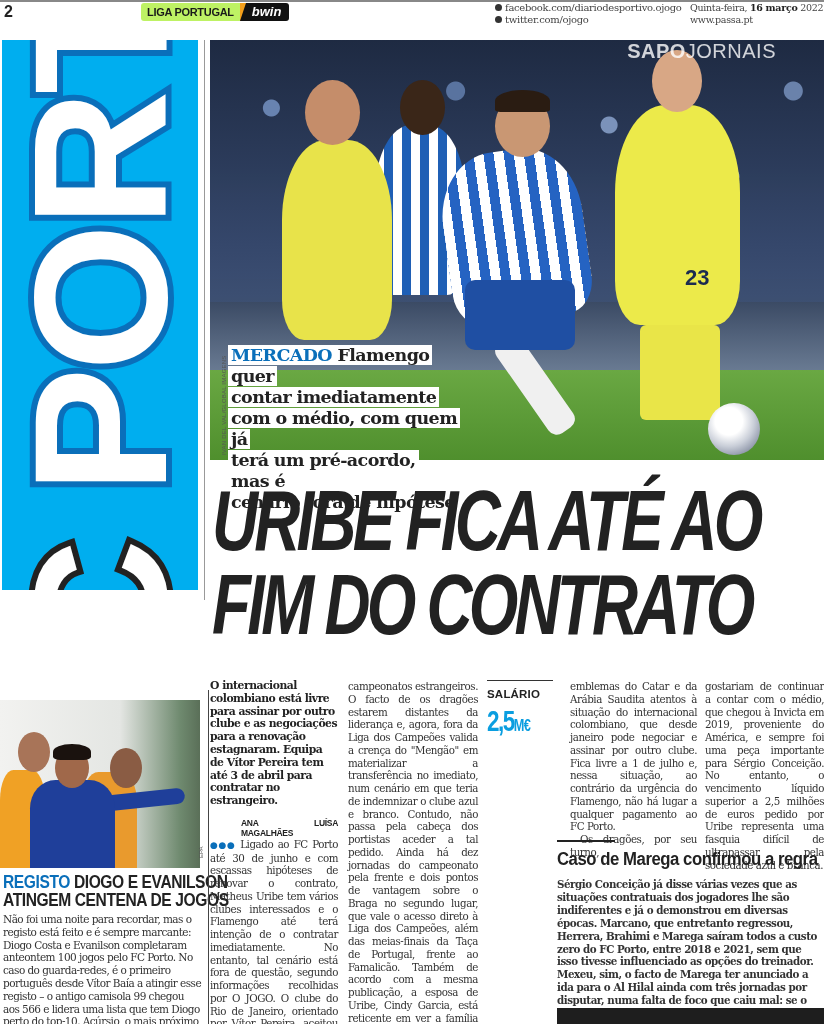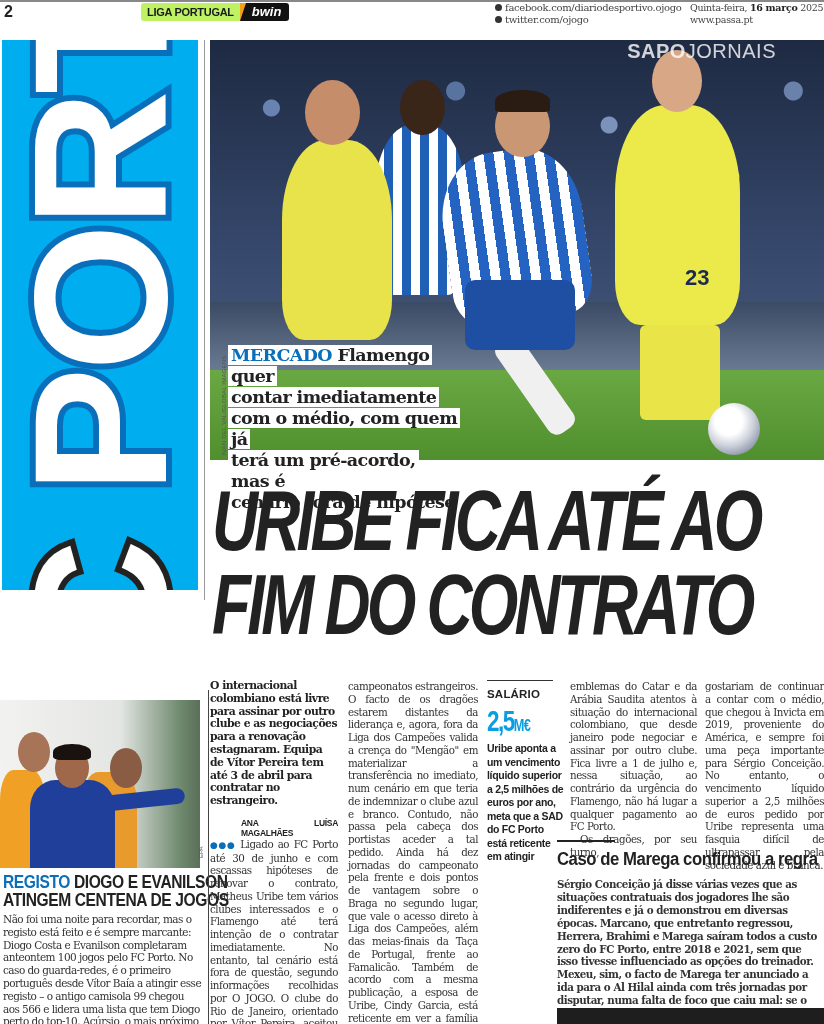--- a/index.html
+++ b/index.html
@@ -129,21 +129,21 @@
 <div class="social">
   <div>
     <span class="dot"></span><span>facebook.com/diariodesportivo.ojogo</span>
   </div>
   <div>
     <span class="dot"></span><span>twitter.com/ojogo</span>
   </div>
 </div>
 
 <div class="dateline">
-  <div><span>Quinta-feira, </span><b>16 março</b><span> 2025</span></div>
+  <div><span>Quinta-feira, </span><b>16 março</b><span> 2022</span></div>
   <div>www.passa.pt</div>
 </div>
 
 <div class="banner">
   <div class="banner-text"><span class="fc">FC</span> <span class="porto">PORTO</span></div>
 </div>
 <div class="vline"></div>
 
 <div class="hero">
   <div class="crowd"></div>
@@ -205,21 +205,20 @@
   <div class="byline">ANA LUÍSA MAGALHÃES</div>
   <div><span class="bullets">●●●</span> <span>Ligado ao FC Porto até 30 de junho e com escassas hipóteses de renovar o contrato, Matheus Uribe tem vários clubes interessados e o Flamengo até terá intenção de o contratar imediatamente. No entanto, tal cenário está fora de questão, segundo informações recolhidas por O JOGO. O clube do Rio de Janeiro, orientado por Vítor Pereira, aceitou corresponder às exigências financeiras do médio, de acordo com o portal brasileiro "Globo Esporte", sendo que tem até ao dia 3 de abril para inscrever jogadores provenientes de</span></div>
 </div>
 
 <div class="col col2">campeonatos estrangeiros. O facto de os dragões estarem distantes da liderança e, agora, fora da Liga dos Campeões valida a crença do "Mengão" em materializar a transferência no imediato, num cenário em que teria de indemnizar o clube azul e branco. Contudo, não passa pela cabeça dos portistas aceder a tal pedido. Ainda há dez jornadas do campeonato pela frente e dois pontos de vantagem sobre o Braga no segundo lugar, que vale o acesso direto à Liga dos Campeões, além das meias-finais da Taça de Portugal, frente ao Famalicão. Também de acordo com a mesma publicação, a esposa de Uribe, Cindy Garcia, está reticente em ver a família sair da Europa para o Brasil, ponto que também pesará na decisão de Uribe, que está a poucos dias (21 de março) de completar 31 anos. Tal como O JOGO escreveu recentemente, há</div>
 
 <div class="salary">
   <div class="rule"></div>
   <div class="label">SALÁRIO</div>
   <div class="value"><span>2,5</span><span class="unit">M€</span></div>
-  <div class="desc">Uribe aponta a um vencimento líquido superior a 2,5 milhões de euros por ano, meta que a SAD do FC Porto está reticente em atingir</div>
 </div>
 
 <div class="col col3">
   <div>emblemas do Catar e da Arábia Saudita atentos à situação do internacional colombiano, que desde janeiro pode negociar e assinar por outro clube. Fica livre a 1 de julho e, nessa situação, ao contrário da urgência do Flamengo, não há lugar a qualquer pagamento ao FC Porto.</div>
   <div class="indent">Os dragões, por seu turno,</div>
 </div>
 
 <div class="col col4">gostariam de continuar a contar com o médio, que chegou à Invicta em 2019, proveniente do América, e sempre foi uma peça importante para Sérgio Conceição. No entanto, o vencimento líquido superior a 2,5 milhões de euros pedido por Uribe representa uma fasquia difícil de ultrapassar pela sociedade azul e branca.</div>
 
 <div class="box-rule"></div>

